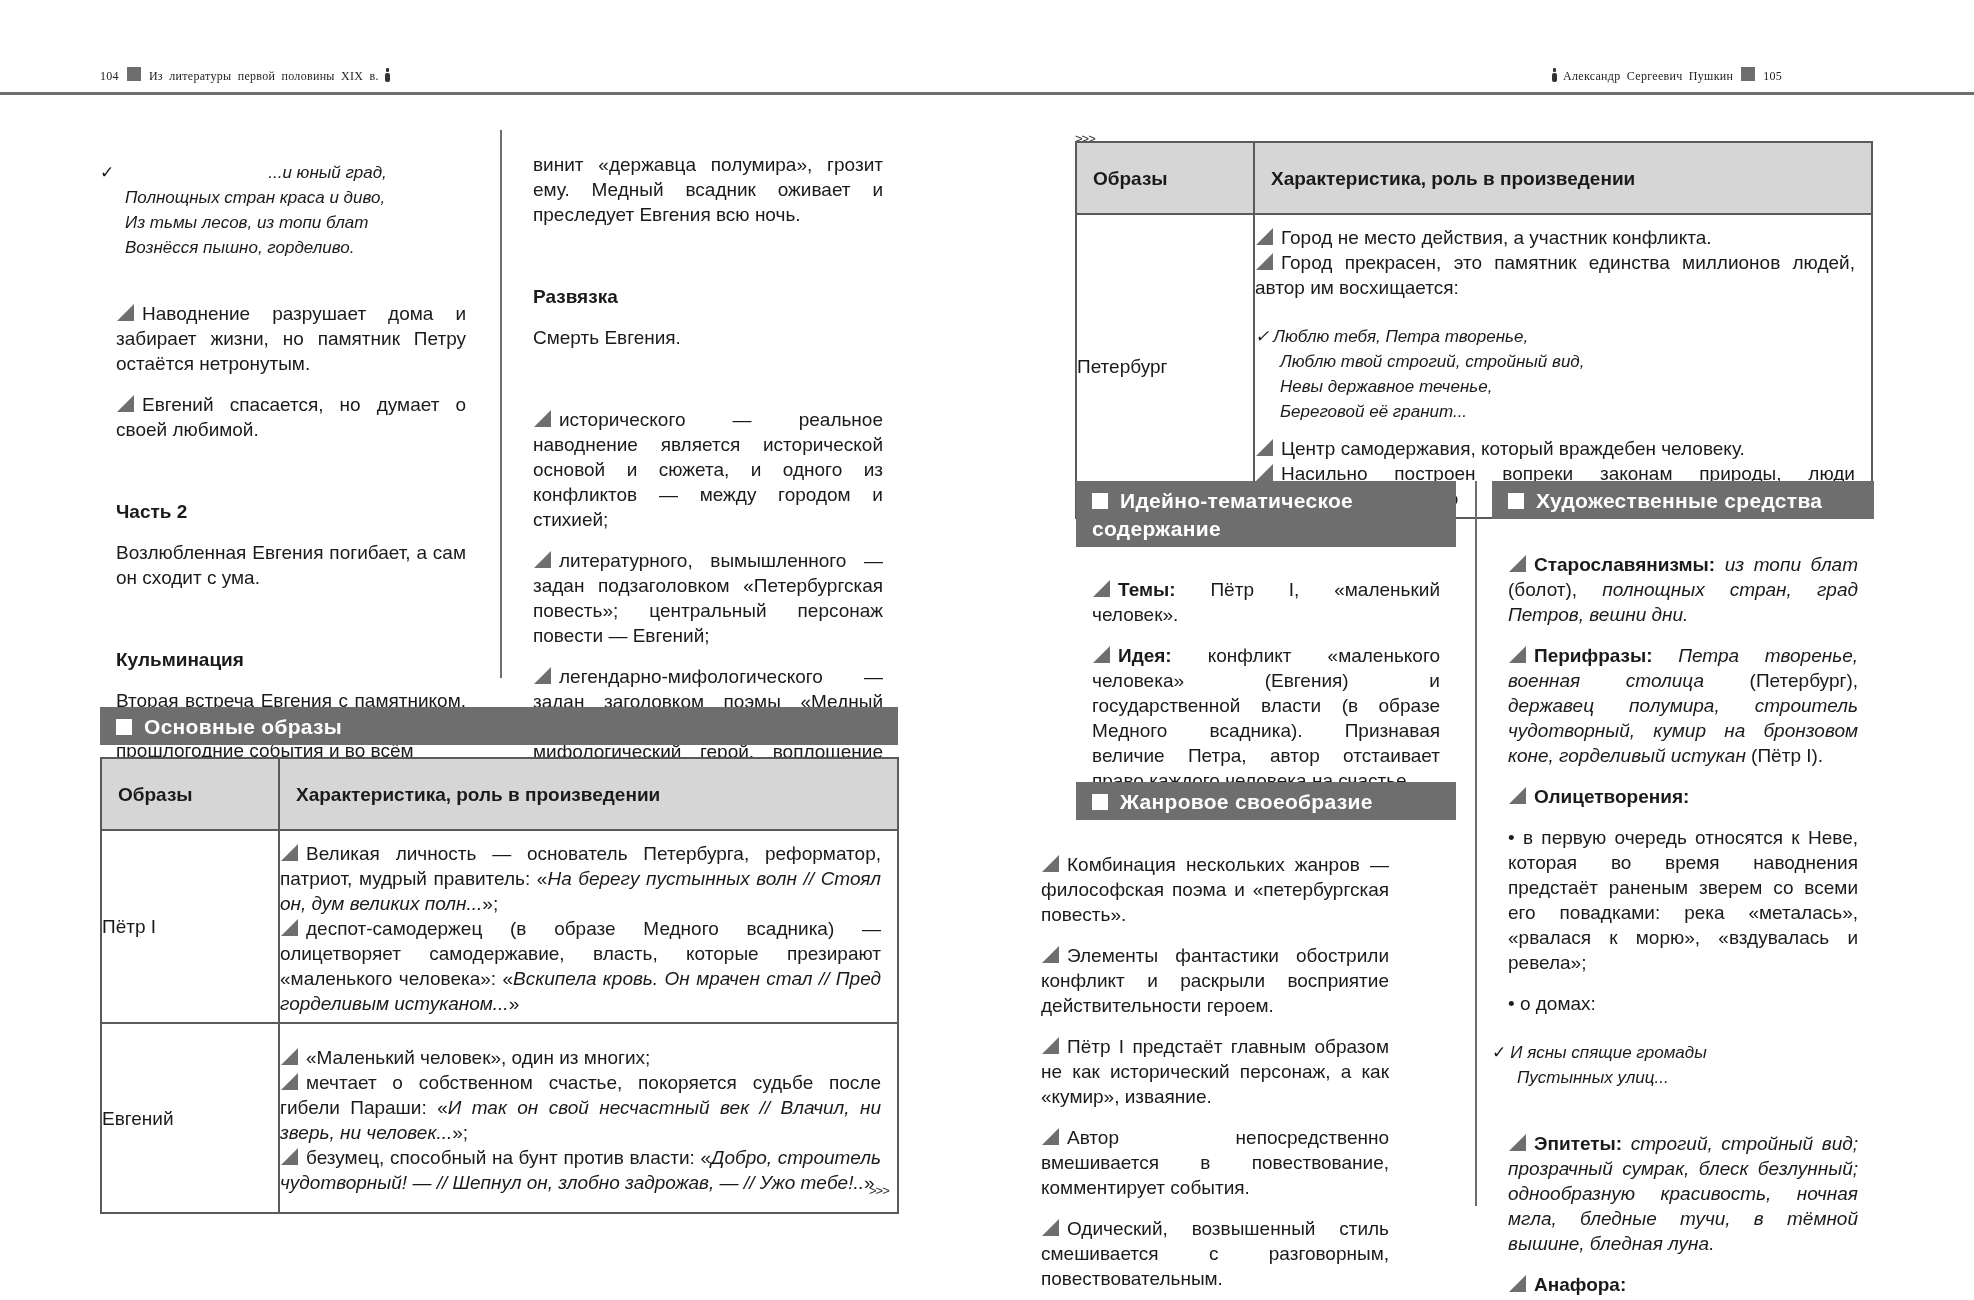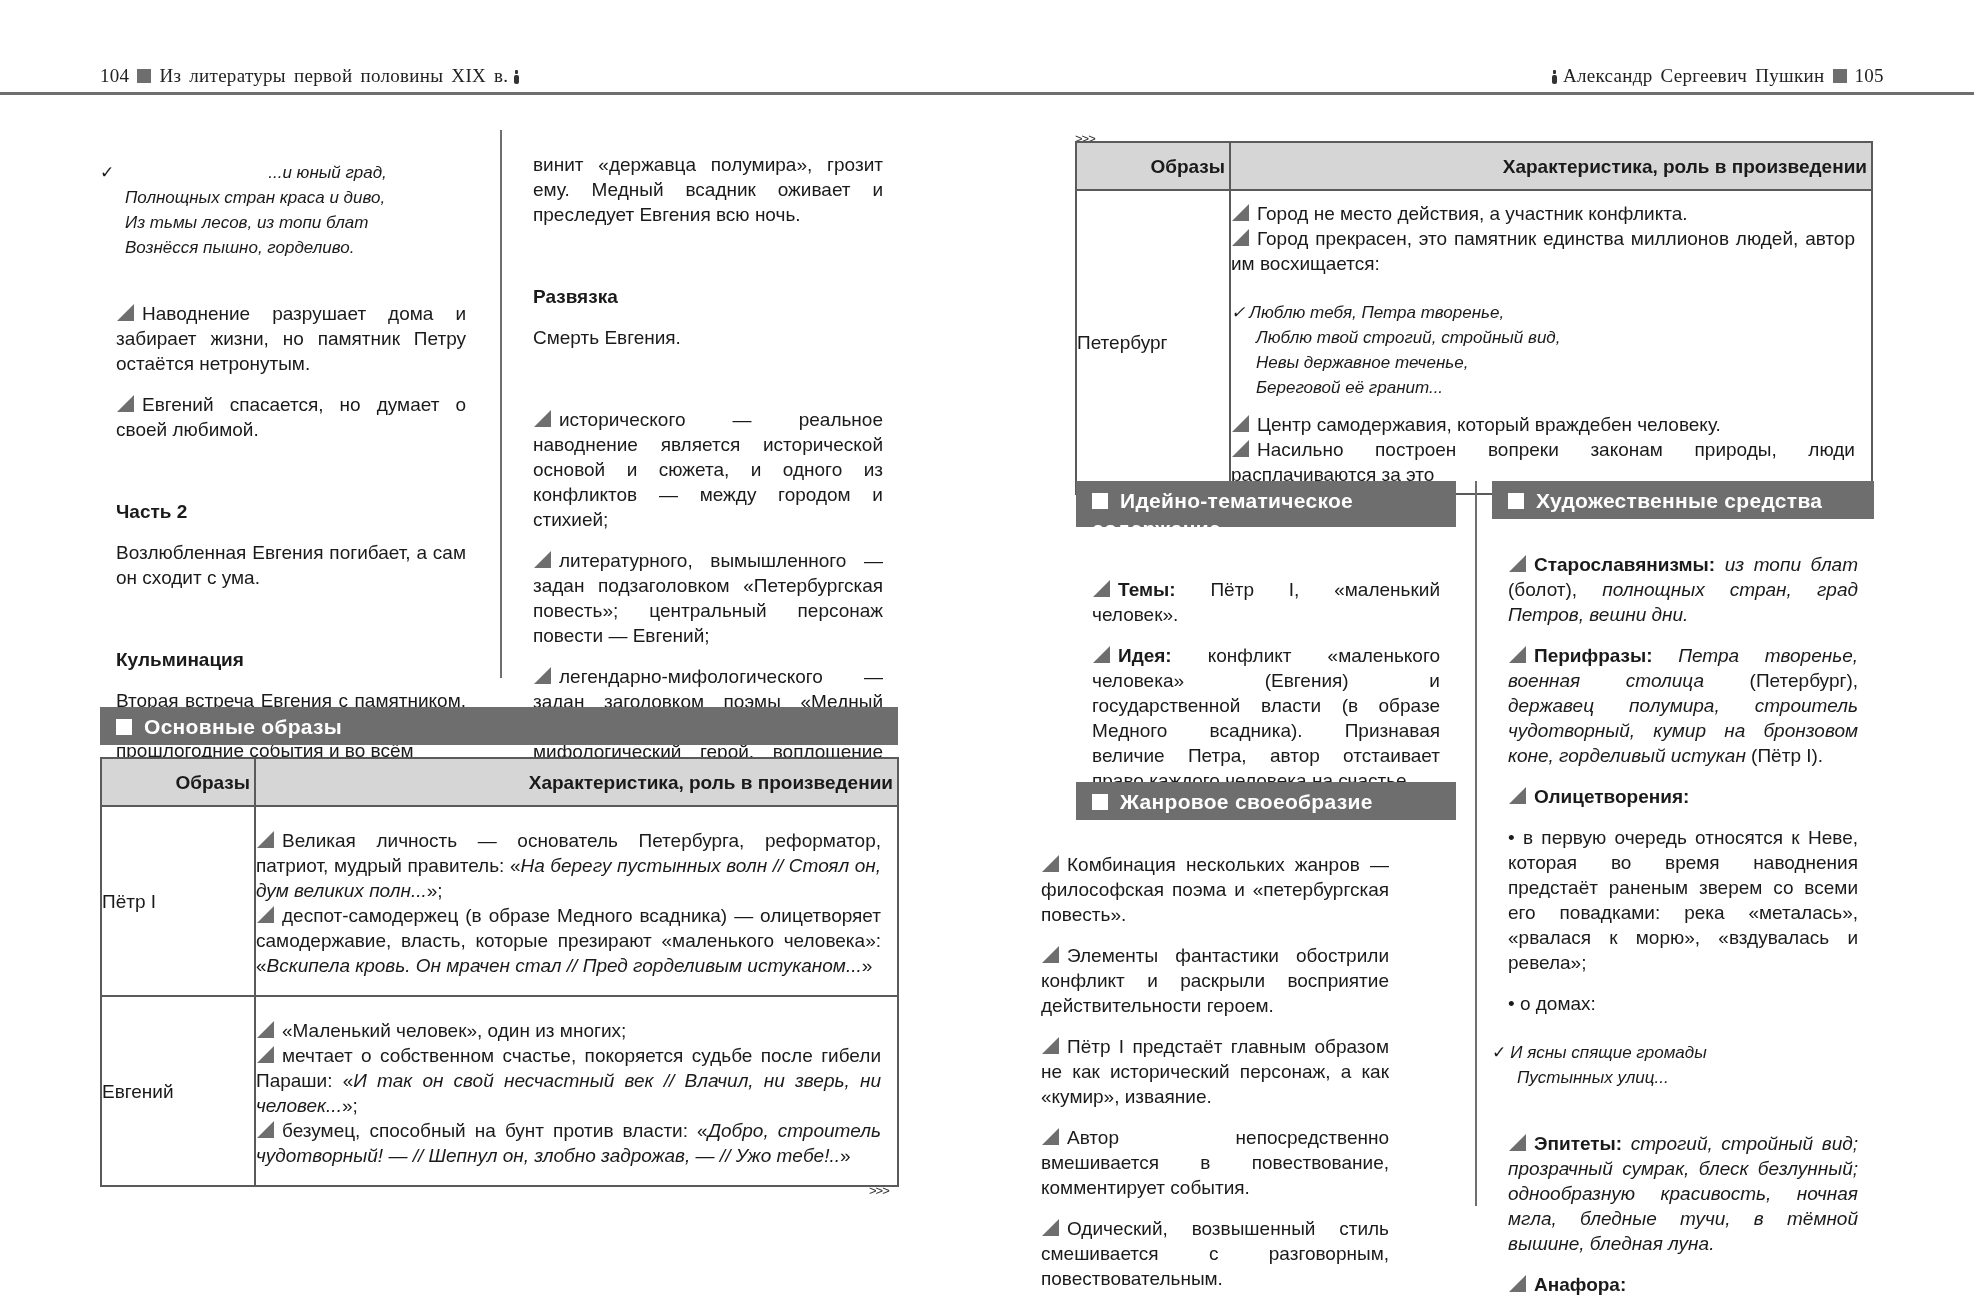--- a/index.html
+++ b/index.html
@@ -1,19 +1,19 @@
 <!DOCTYPE html>
 <html><head>
 <meta charset="utf-8">
 <style>
   html, body { margin:0; padding:0; }
   body { width:1974px; height:1300px; background:#ffffff; position:relative; overflow:hidden; color:#1a1a1a;
          font-family:"Liberation Sans", "DejaVu Sans", sans-serif; font-size:19px; line-height:25px; }
   .header-rule { position:absolute; left:0; right:0; top:92px; height:3px; background:#6e6e6e; }
-  .running-head { position:absolute; top:64px; font-family:"Liberation Serif", "DejaVu Serif", serif; font-size:19px; line-height:24px; color:#222; letter-spacing:0.3px; word-spacing:3px;text-align:center; }
+  .running-head { position:absolute; top:64px; font-family:"Liberation Serif", "DejaVu Serif", serif; font-size:12px; line-height:24px; color:#222; letter-spacing:0.3px; word-spacing:3px;text-align:center; }
   .running-head .sq { display:inline-block; width:14px; height:14px; background:#6e6e6e; vertical-align:-1px; margin:0 8px; }
   .running-head .orn { display:inline-block; width:5px; height:14px; vertical-align:-2px; margin:0 6px; position:relative; }
   .running-head .orn::before { content:""; position:absolute; left:1px; top:0; width:3px; height:4px; background:#333; border-radius:1px; }
   .running-head .orn::after { content:""; position:absolute; left:0; top:5px; width:5px; height:9px; background:#333; border-radius:2px; }
   .left-head { left:100px; }
   .right-head { left:1546px; }
 
   .col { position:absolute; text-align:justify; }
   .col p { margin:16px; }
   .gap { height:25px; }
@@ -23,21 +23,21 @@
   .verse .line { display:block; padding-left:25px; }
   .verse .first { padding-left:0;margin-top:24px; }
   .bold { font-weight:bold; }
   .it { font-style:italic; }
   .vline { position:absolute; width:2px; background:#6e6e6e; }
 
   .sec-head { position:absolute; background:#6e6e6e; color:#fff; font-weight:bold; font-size:21px; line-height:28px; padding:6px 12px 5px 16px; box-sizing:border-box; letter-spacing:0.3px; }
   .sec-head .wsq { display:inline-block; width:16px; height:16px; background:#fff; margin-right:12px; vertical-align:-1px; }
 
   table.grid { position:absolute; border-collapse:collapse; font-family:"Liberation Sans", sans-serif; font-stretch:condensed; }
-  table.grid th { background:#d6d6d6; font-weight:bold; font-size:19px; height:38px; border:2px solid #5a5a5a; text-align:right; padding:4px; }
+  table.grid th { background:#d6d6d6; font-weight:bold; font-size:19px; height:38px; border:2px solid #5a5a5a; text-align:left; padding:16px; }
   table.grid td { border:2px solid #5a5a5a; vertical-align:middle; padding:0; font-size:19px; line-height:25px; }
   table.grid td.name { padding-left:0; }
   table.grid td.desc { padding:10px 16px 6px 0; text-align:justify; }
   table.grid td.desc .verse { font-size:17px; }
   .more { position:absolute; font-size:13px; color:#333; letter-spacing:-1px; }
 </style>
 </head>
 <body>
 
 <div class="running-head left-head">
@@ -126,21 +126,21 @@
         <span class="line">Невы державное теченье,</span>
         <span class="line">Береговой её гранит...</span>
       </div>
       <div><span class="tri"></span><span>Центр самодержавия, который враждебен человеку.</span></div>
       <div><span class="tri"></span><span>Насильно построен вопреки законам природы, люди расплачиваются за это</span></div>
     </td>
   </tr>
 </tbody>
   </table>
 
-<div class="sec-head" style="left:1076px; top:481px; width:380px; height:46px;">
+<div class="sec-head" style="left:1076px; top:481px; width:380px; height:66px;">
   <span class="wsq"></span><span>Идейно-тематическое содержание</span>
 </div>
 <div class="col" style="left:1076px; top:561px; width:380px;">
   <p><span class="tri"></span><span class="bold">Темы:</span> <span>Пётр I, «маленький человек».</span></p>
   <p><span class="tri"></span><span class="bold">Идея:</span> <span>конфликт «маленького человека» (Евгения) и государственной власти (в образе Медного всадника). Признавая величие Петра, автор отстаивает право каждого человека на счастье.</span></p>
 </div>
 
 <div class="sec-head" style="left:1076px; top:782px; width:380px; height:38px;">
   <span class="wsq"></span><span>Жанровое своеобразие</span>
 </div>

